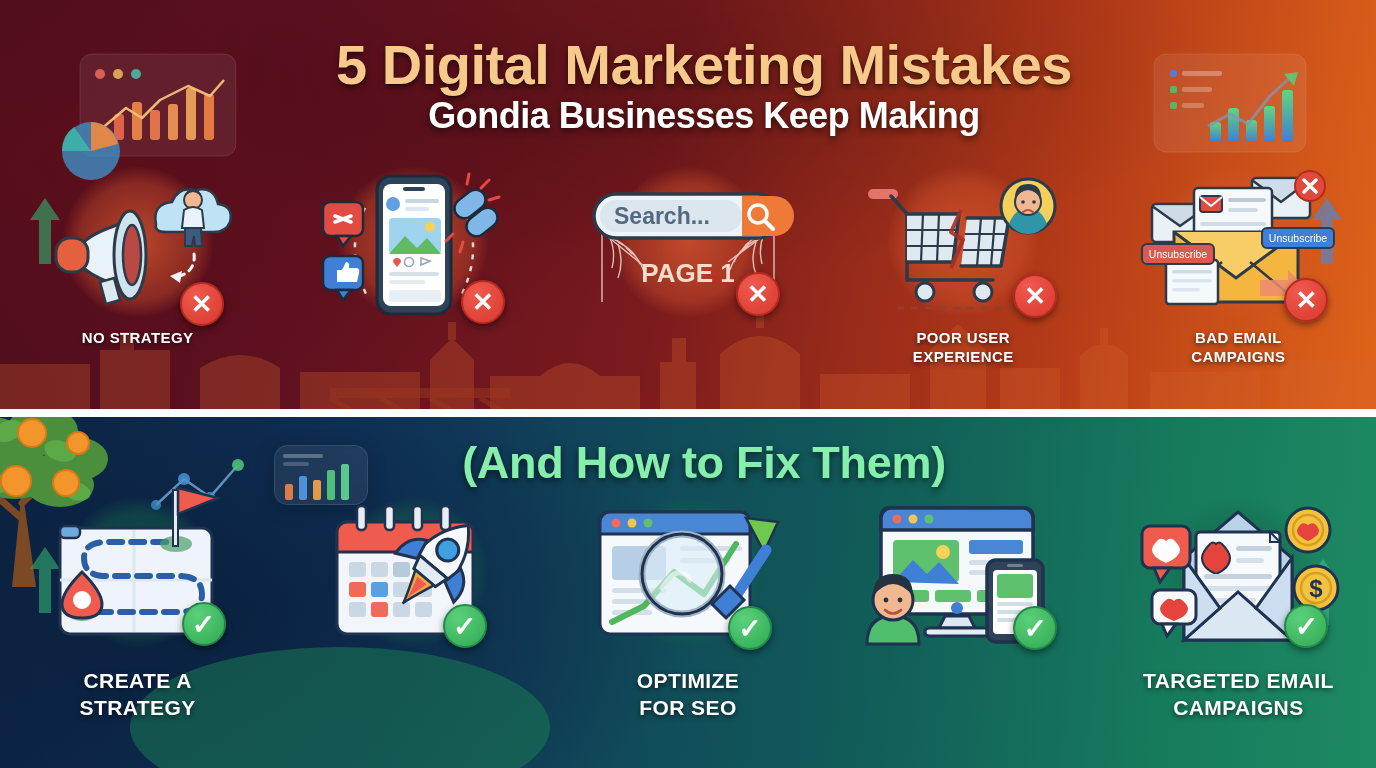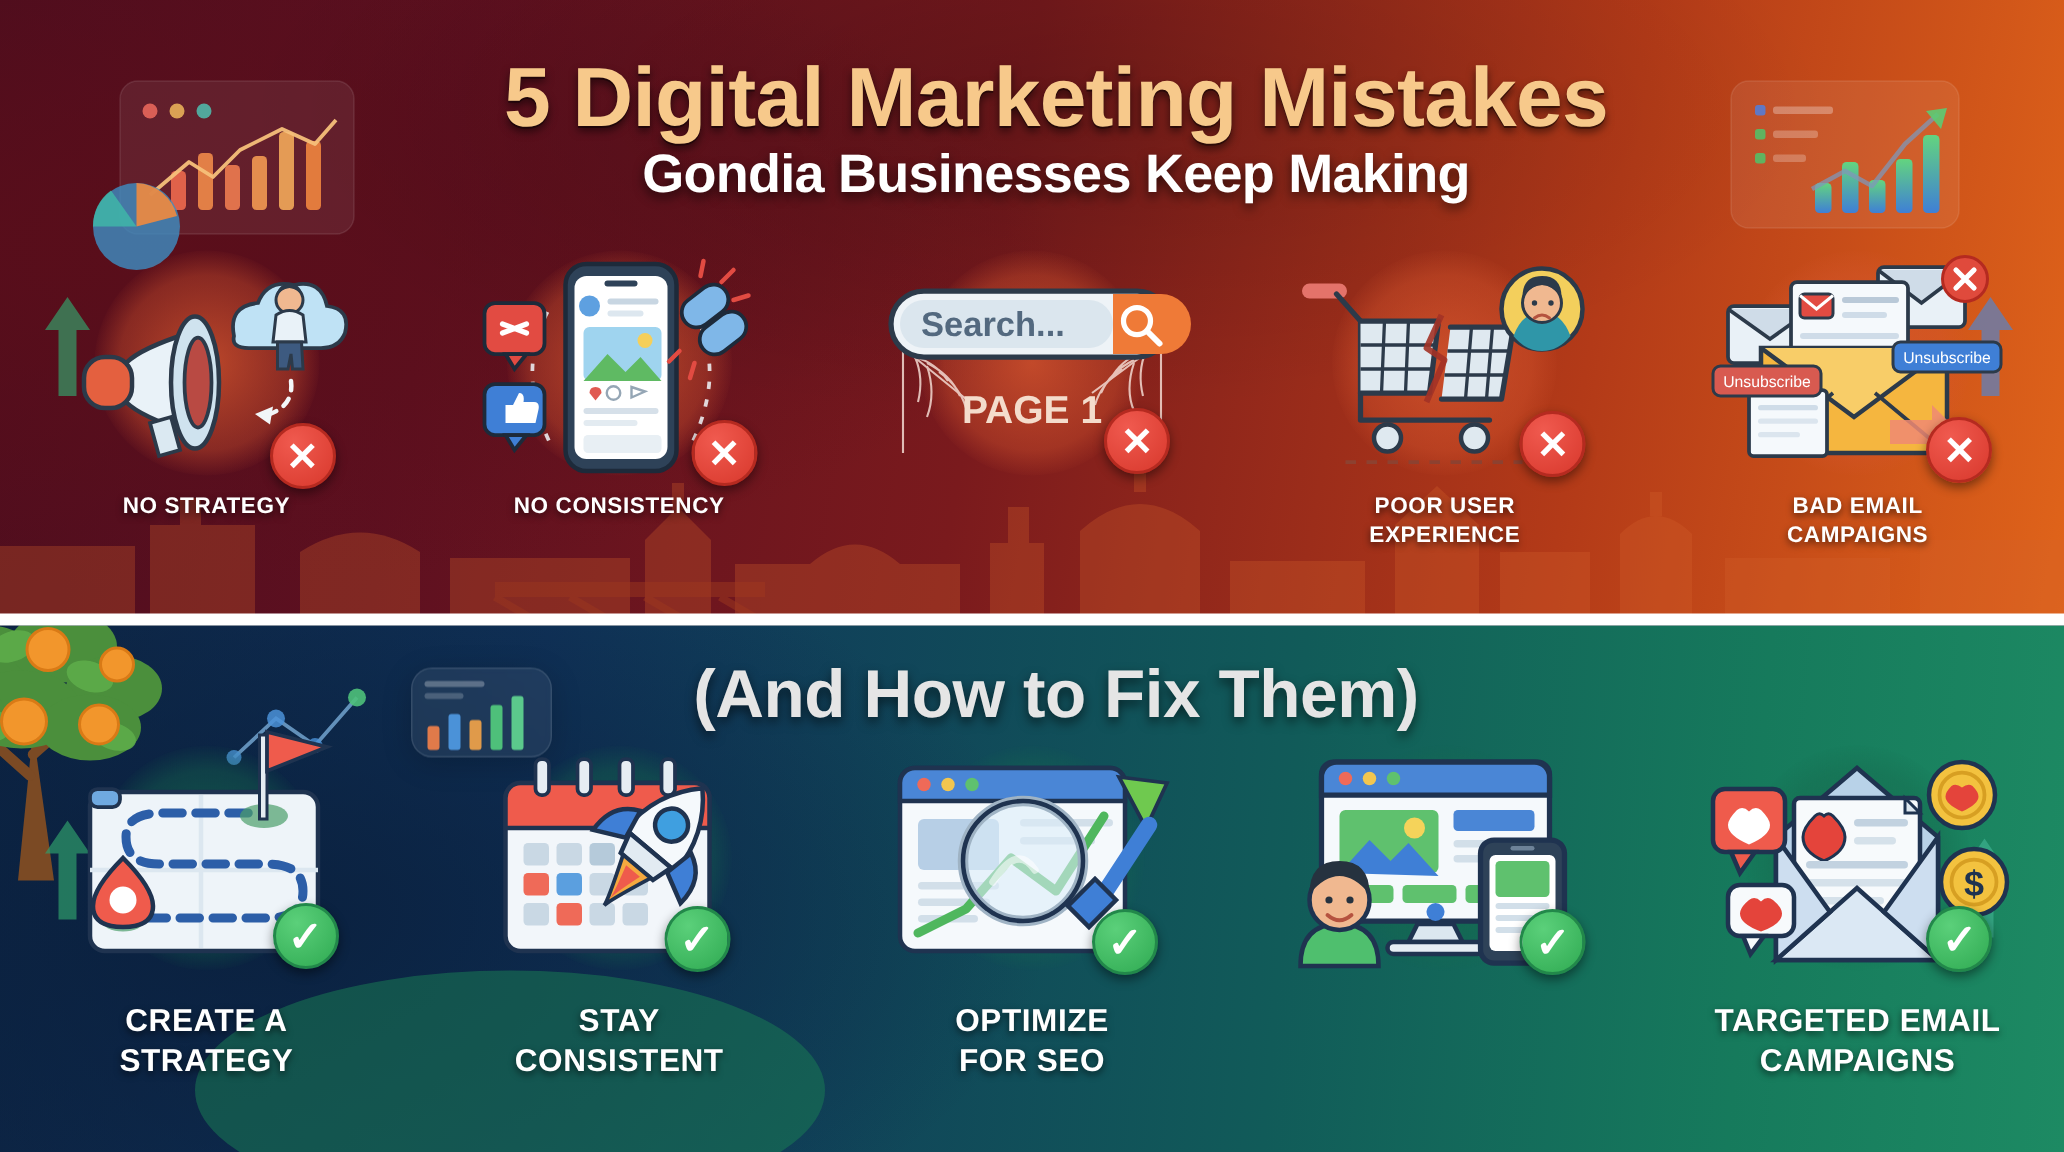--- a/index.html
+++ b/index.html
@@ -62,21 +62,21 @@
     font-size: 36px; font-weight: 700; letter-spacing: -0.5px;
     color: #ffffff;
     text-shadow: 0 3px 7px rgba(0,0,0,.6);
     line-height: 1.12; margin-top: 2px;
   }
   .subtitle-wrap {
     position: absolute; left: 0; top: 437px; width: 1376px;
     text-align: center; z-index: 5;
   }
   .subtitle {
-    font-size: 45px; font-weight: 700; color: #e5e5e5; letter-spacing: -0.3px;
+    font-size: 45px; font-weight: 700; color: #86efac; letter-spacing: -0.3px;
     text-shadow: 0 3px 7px rgba(0,0,0,.55);
     padding-left: 32px;
   }
 
   
   .row {
     position: absolute; left: 0; width: 1376px;
     display: flex; z-index: 4;
   }
   .row-top { top: 170px; height: 230px; }
@@ -297,21 +297,20 @@
               <rect x="140" y="24" width="34" height="20" rx="10" transform="rotate(-38 157 34)"></rect>
               <rect x="152" y="42" width="34" height="20" rx="10" transform="rotate(-38 169 52)"></rect>
             </g>
             <g stroke="#e24b42" stroke-width="3" stroke-linecap="round">
               <path d="M154 14 l2 -10 M168 18 l8 -8 M176 30 l10 -3"></path>
               <path d="M140 64 l-7 7 M150 72 l-3 10"></path>
             </g>
           </svg>
           <div class="badge badge-x" style="right:8px;bottom:-4px;">✕</div>
         </div>
-        <div class="cell-label">NO CONSISTENCY</div>
       </div>
 
       <div class="cell">
         <div class="art">
           <div class="halo"></div>
           <svg width="200" height="150" viewBox="0 0 200 150" style="position:absolute;left:0;top:0;">
 
             <g stroke="#f3d9d1" stroke-width="1.4" fill="none" opacity=".85">
               <path d="M14 62 L14 132 M14 62 L56 96 M14 62 L60 62 M14 62 L50 34"></path>
               <path d="M22 68 q14 4 22 16 M30 72 q16 8 22 22 M38 78 q14 10 18 24"></path>
@@ -549,21 +548,20 @@
             <circle cx="118" cy="44" r="11" fill="#3f9fe0" stroke="#1f3350" stroke-width="3"></circle>
             <path d="M96 50 q-18 8 -16 30 l20 -10 z" fill="#3f7fd6" stroke="#1f3350" stroke-width="3"></path>
             <path d="M140 50 q18 8 16 30 l-20 -10 z" fill="#3f7fd6" stroke="#1f3350" stroke-width="3"></path>
             <path d="M100 66 l36 0 l-4 14 l-28 0 z" fill="#e2ebf2" stroke="#1f3350" stroke-width="3"></path>
             <path d="M106 80 q12 30 12 34 q0 -4 12 -34 z" fill="#f5a93f" stroke="#1f3350" stroke-width="2.5"></path>
             <path d="M112 84 q6 20 6 24 q0 -4 6 -24 z" fill="#ef5b4c"></path>
           </g>
         </svg>
         <div class="badge badge-check" style="right:26px;bottom:2px;">✓</div>
       </div>
-      <div class="cell-label">STAY<br>CONSISTENT</div>
     </div>
 
     <div class="cell">
       <div class="art">
         <div class="halo"></div>
         <svg width="200" height="150" viewBox="0 0 200 150" style="position:absolute;left:0;top:0;">
           <rect x="12" y="12" width="150" height="122" rx="10" fill="#f5f9fc" stroke="#1f3350" stroke-width="3"></rect>
           <path d="M12 22 a10 10 0 0 1 10 -10 L152 12 a10 10 0 0 1 10 10 L162 34 L12 34 Z" fill="#4a86d6" stroke="#1f3350" stroke-width="3"></path>
           <circle cx="28" cy="23" r="4.5" fill="#ef6a58"></circle>
           <circle cx="44" cy="23" r="4.5" fill="#f2c64f"></circle>

